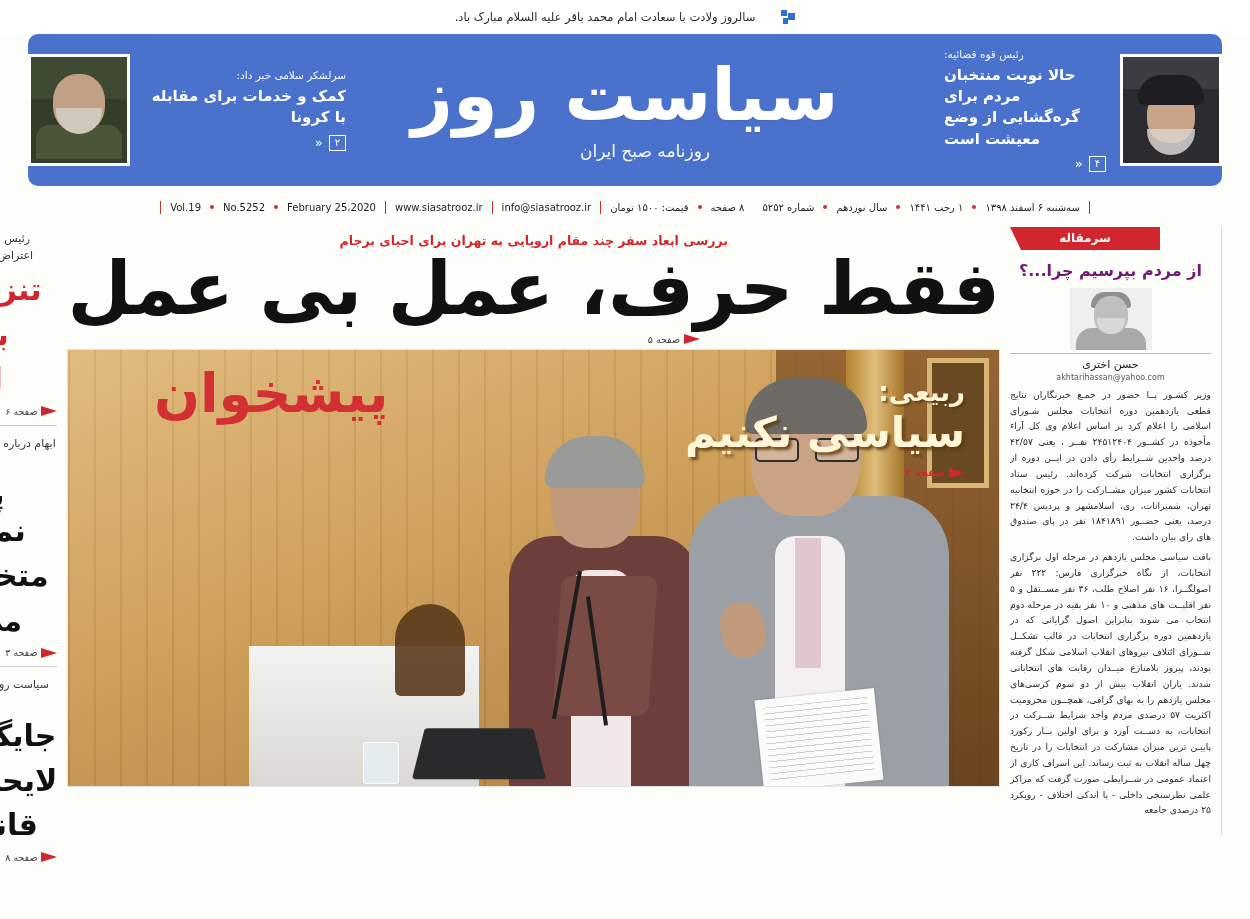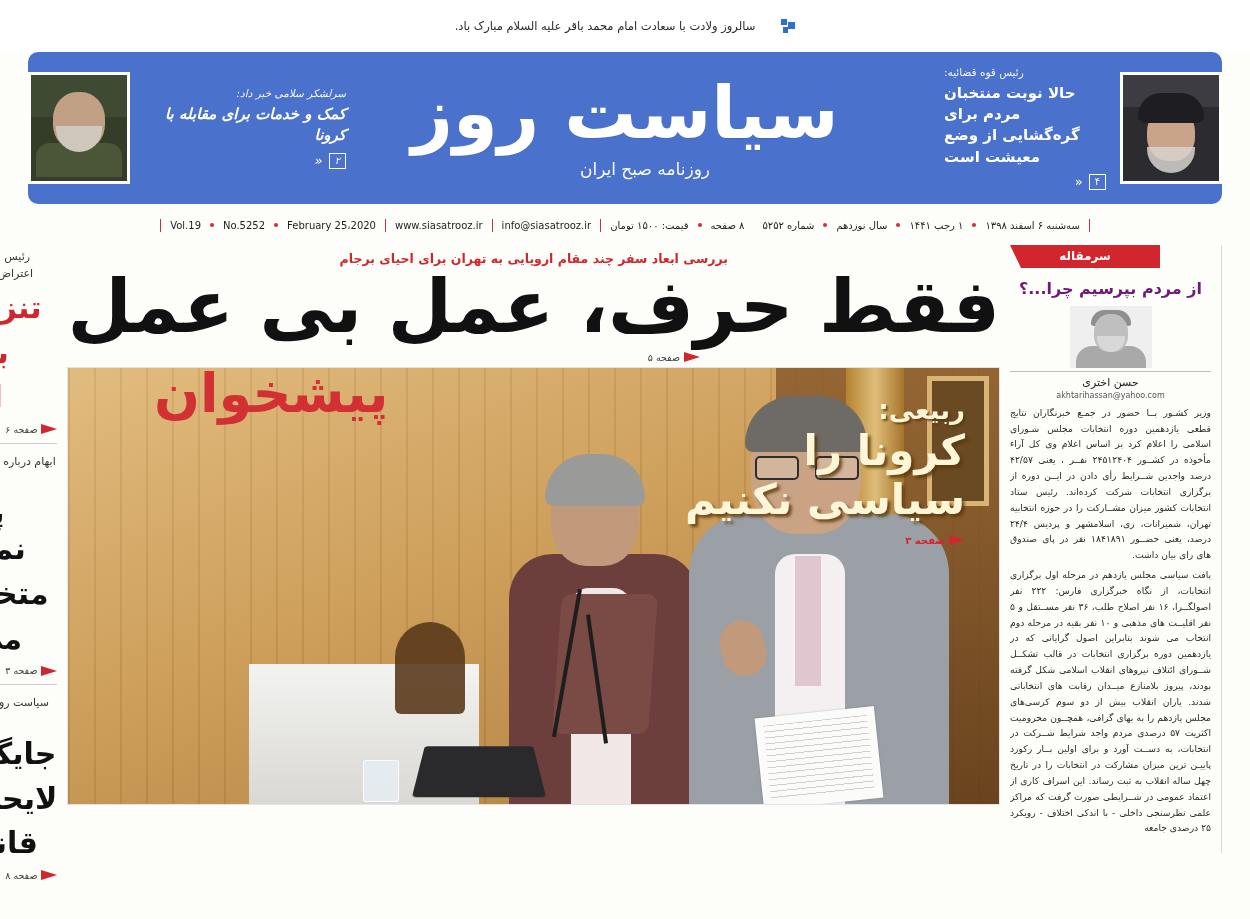--- a/index.html
+++ b/index.html
@@ -13,21 +13,21 @@
   }
   .page{
     width:1250px;height:919px;
     position:relative;
     background:#fdfdfa;
     box-sizing:border-box;
   }
 
   
   .greeting-bar{
-    height:52px;
+    height:34px;
     display:flex;align-items:center;justify-content:center;
     gap:26px;
     background:#ffffff;
   }
   .greeting-text{
     font-size:11.5px;color:#2b2b2b;letter-spacing:0;direction:rtl;
     font-family:"DejaVu Sans",sans-serif;
   }
   .pixel-logo{
     width:14px;height:14px;position:relative;flex:none;
@@ -46,21 +46,21 @@
     display:flex;align-items:center;
     position:relative;
     overflow:hidden;
   }
   .mh-side{
     width:340px;height:100%;
     display:flex;align-items:center;
     box-sizing:border-box;
   }
   .mh-left{padding-left:22px;justify-content:flex-start;}
-  .mh-right{padding-right:22px;justify-content:space-between;font-style:italic;}
+  .mh-right{padding-right:22px;justify-content:space-between;}
   .mh-photo{
     width:96px;height:106px;
     flex:none;
     border:3px solid #ffffff;
     background:#6f6f6f;
     position:relative;overflow:hidden;
   }
   .mh-photo .face{
     position:absolute;inset:0;
   }
@@ -518,21 +518,20 @@
             <span class="seal"></span>
           </div>
         <div class="mic"></div>
         <div class="mic2"></div>
         <div class="laptop"></div>
         <div class="glass-cup"></div>
         <div class="paper"></div>
 
         <div class="photo-caption">
           <div class="cap-kicker">ربیعی:</div>
-          <div class="cap-head">کرونا را</div>
           <div class="cap-head">سیاسی نکنیم</div>
           <div class="pagemark cap-pagemark">
             <span class="tri"></span>
             <span>صفحه ۳</span>
           </div>
         </div>
       </div>
     </div>
 
     <div class="col-side">

